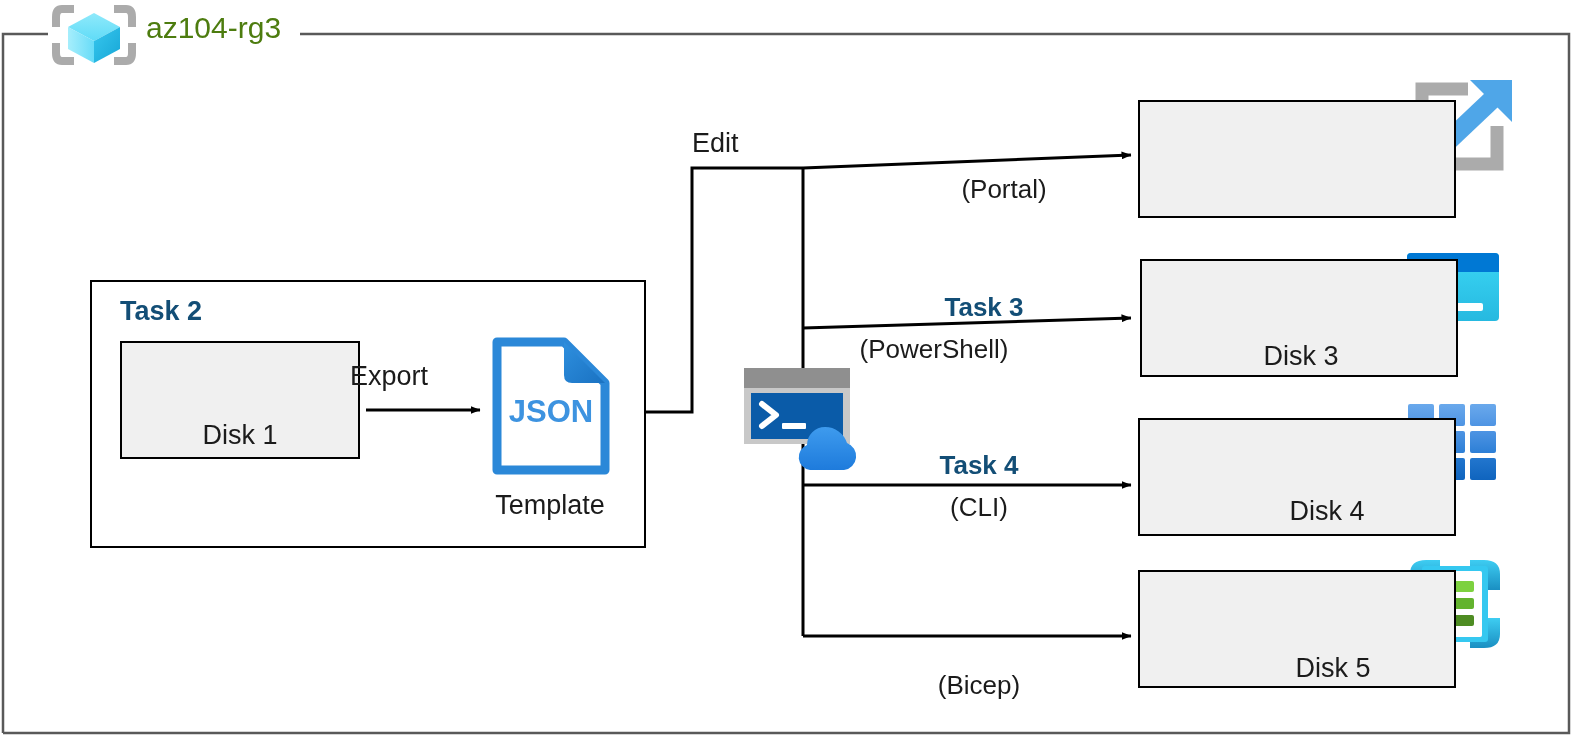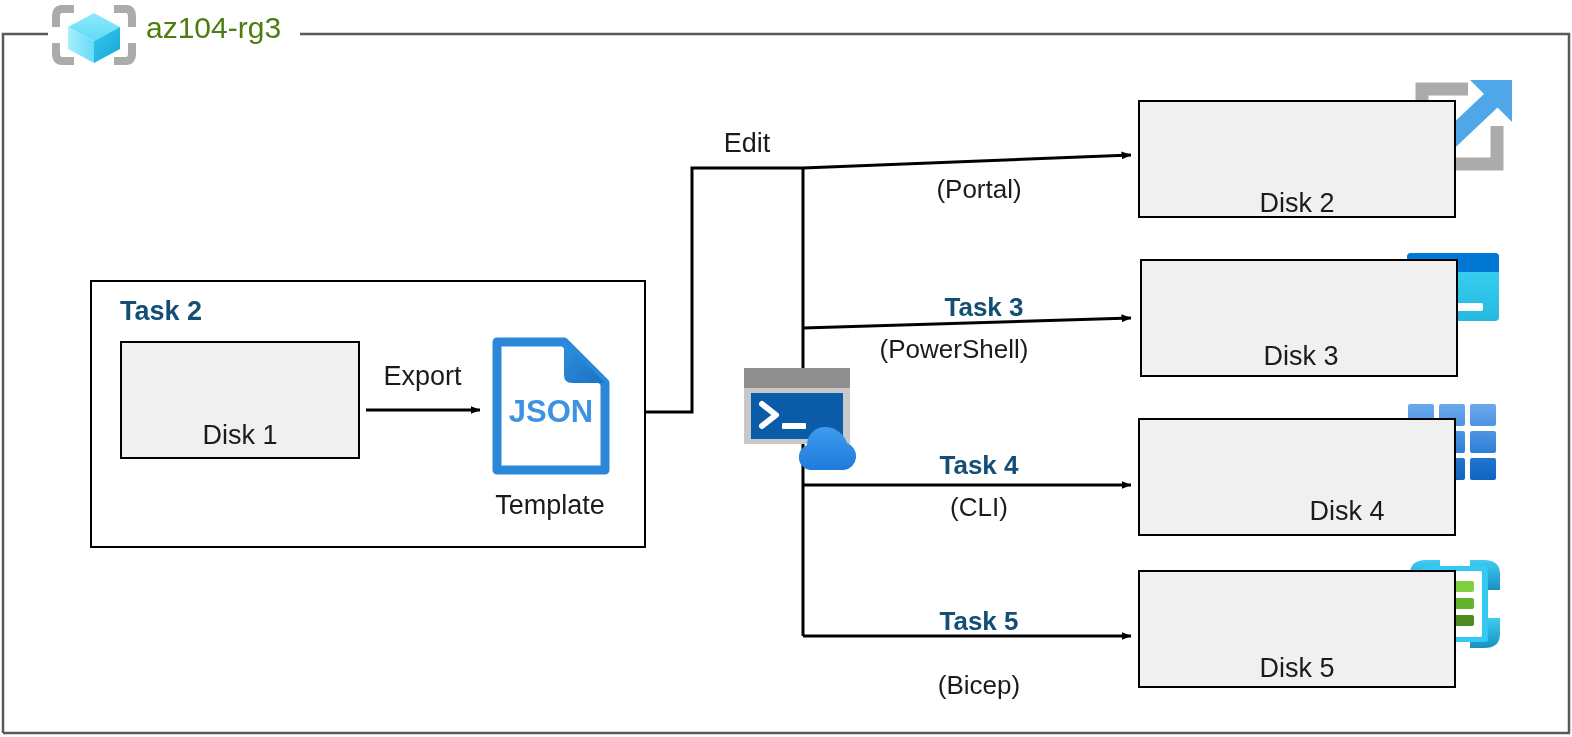--- a/index.html
+++ b/index.html
@@ -52,21 +52,21 @@
     text-align: center;
   }
   .box-label {
     font-size: 27px;
     color: #1b1b1b;
     text-align: center;
   }
   .edge-label {
     font-size: 27px;
     color: #1b1b1b;
-    text-align: center;
+    text-align: left;
   }
 
   
   .disk-box {
     position: absolute;
     background: #F0F0F0;
     border: 2.5px solid #000000;
     box-sizing: border-box;
   }
   .task1-box {
@@ -316,32 +316,30 @@
 
   <div class="disk-box" style="left:120px; top:341px; width:240px; height:118px;"></div>
   <div class="txt box-label" style="left:120px; top:422px; width:240px;">Disk 1</div>
 
   <div class="txt edge-label" style="left:350px; top:363px; width:145px;">Export</div>
 
   <div class="txt box-label" style="left:455px; top:492px; width:190px;">Template</div>
 
   <div class="txt edge-label" style="left:692px; top:130px; width:110px;">Edit</div>
 
-  <div class="txt task-sub" style="left:850px; top:176px; width:258px;">(Portal)</div>
+  <div class="txt task-sub" style="left:875px; top:176px; width:258px;">(Portal)</div>
   <div class="disk-box" style="left:1138px; top:100px; width:318px; height:118px;"></div>
-  <div class="txt box-label" style="left:1138px; top:190px; width:318px;">Disk 2</div>
 
   <div class="txt task-head" style="left:850px; top:294px; width:268px;">Task 3</div>
-  <div class="txt task-sub" style="left:820px; top:336px; width:268px;">(PowerShell)</div>
+  <div class="txt task-sub" style="left:800px; top:336px; width:268px;">(PowerShell)</div>
   <div class="disk-box" style="left:1140px; top:259px; width:318px; height:118px;"></div>
   <div class="txt box-label" style="left:1140px; top:343px; width:322px;">Disk 3</div>
 
   <div class="txt task-head" style="left:850px; top:452px; width:258px;">Task 4</div>
   <div class="txt task-sub" style="left:850px; top:494px; width:258px;">(CLI)</div>
   <div class="disk-box" style="left:1138px; top:418px; width:318px; height:118px;"></div>
-  <div class="txt box-label" style="left:1138px; top:498px; width:378px;margin-left:20px;">Disk 4</div>
-
-  <div class="txt task-head" style="left:850px; top:608px; width:258px;">Task 5</div>
+  <div class="txt box-label" style="left:1138px; top:498px; width:378px;">Disk 4</div>
+
   <div class="txt task-sub" style="left:850px; top:650px; width:258px;margin-top:22px;">(Bicep)</div>
   <div class="disk-box" style="left:1138px; top:570px; width:318px; height:118px;"></div>
-  <div class="txt box-label" style="left:1138px; top:655px; width:318px;">Disk 5</div>
+  <div class="txt box-label" style="left:1138px; top:655px; width:318px;padding-left:36px;">Disk 5</div>
 
 </div>
 
 </body></html>

